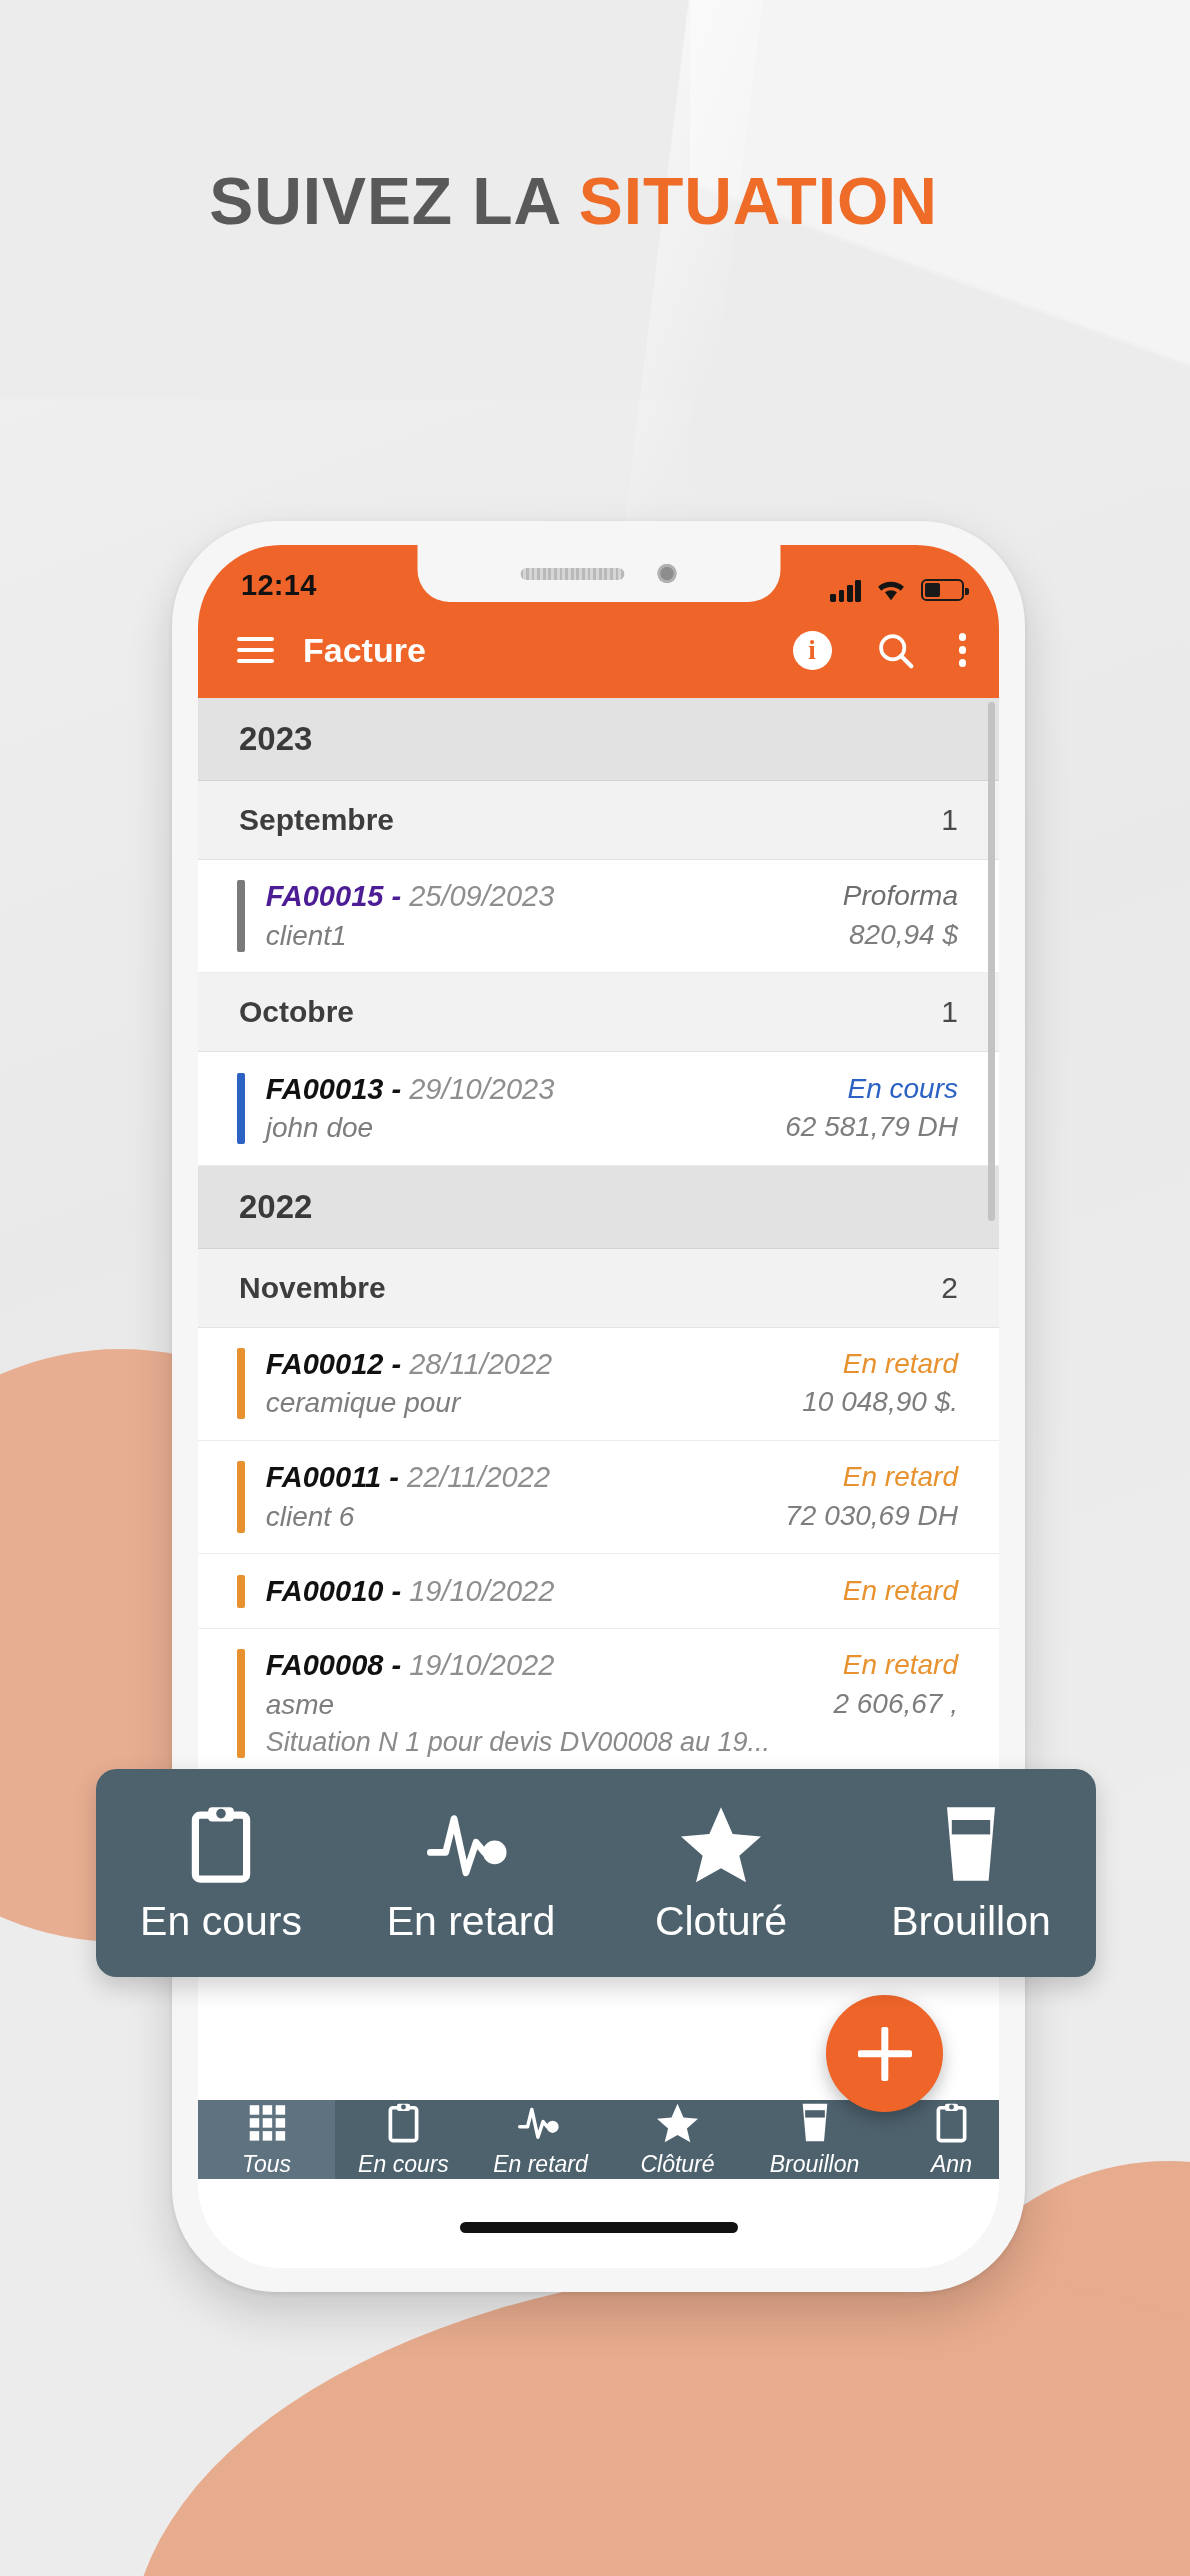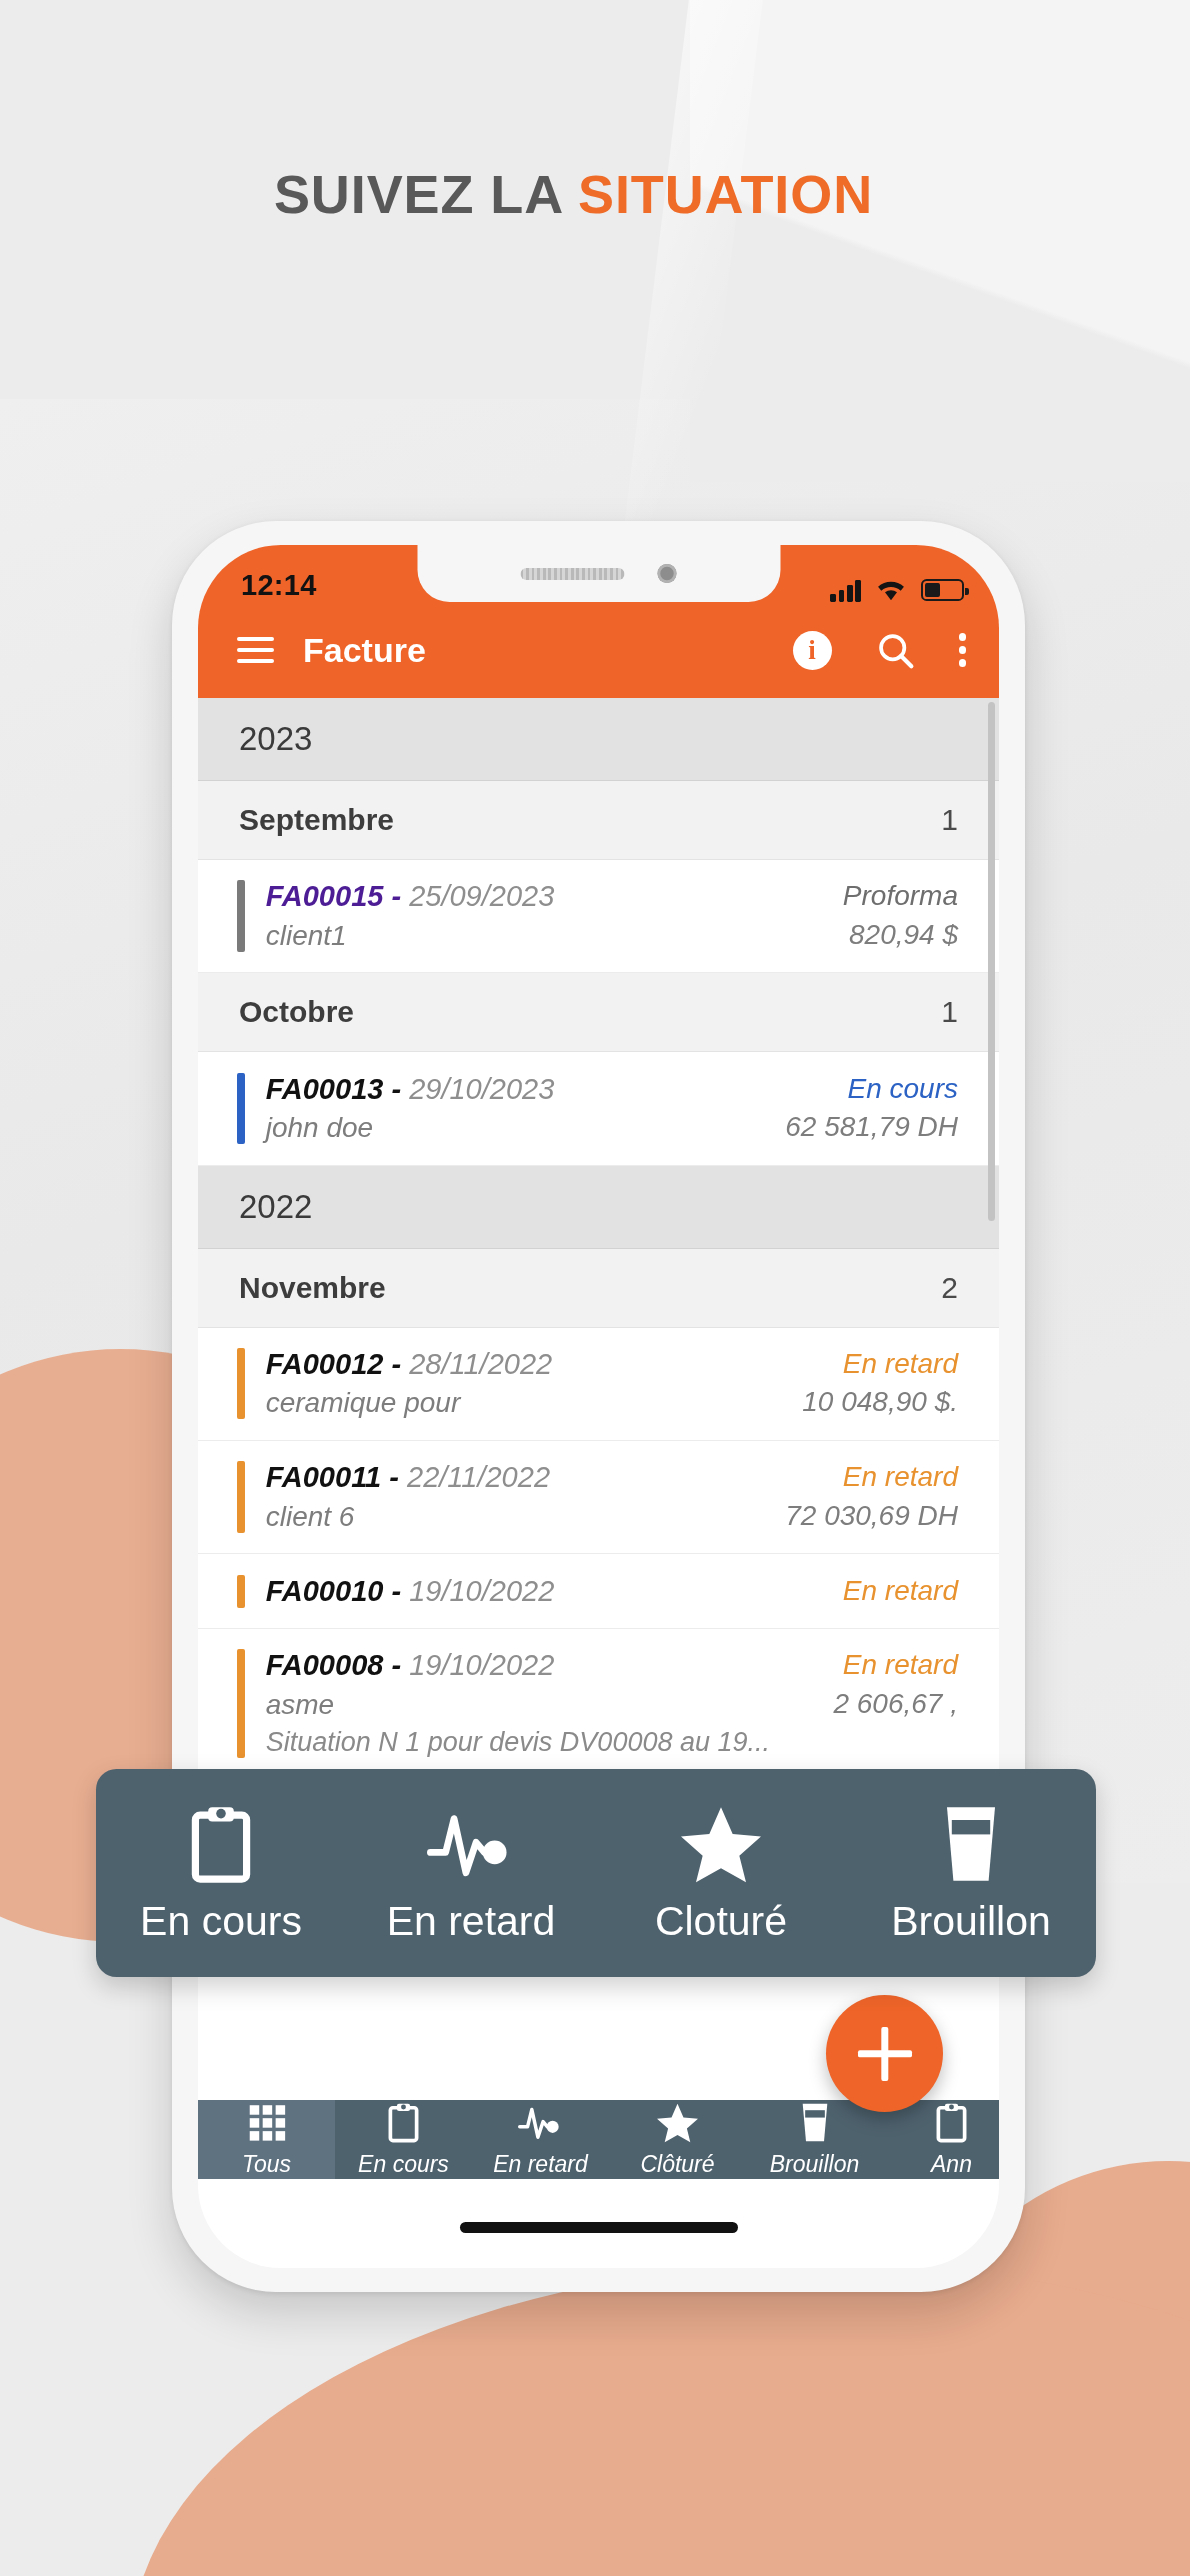--- a/index.html
+++ b/index.html
@@ -39,21 +39,21 @@
   .bg-blob-bottom2{
     position:absolute; left:909px; top:2161px; width:519px; height:519px;
     border-radius:50%;
     background:#e7ab8d;
   }
 
   
   .headline{
     position:absolute; top:163px; left:0; width:1147px;
     text-align:center;
-    font-size:54px; font-weight:bold; letter-spacing:0.9px;
+    font-size:66px; font-weight:bold; letter-spacing:0.9px;
     line-height:1.18;
     color:#595959;
   }
   .headline .hl-accent{ color:#ee6b28; }
 
   
   .phone{
     position:absolute;
     left:172px; top:521px;
     width:853px; height:1771px;
@@ -136,21 +136,21 @@
   
   .list-wrap{
     position:relative;
     height:1491px;
     overflow:hidden;
     background:#fff;
   }
   .row-year{
     background:#e2e2e2;
     padding:22px 41px;
-    font-size:33px; font-weight:normal; color:#3a3a3a;
+    font-size:33px; font-weight:bold; color:#3a3a3a;
     border-bottom:0.9px solid #d2d2d2;
   }
   .row-month{
     background:#f2f2f2;
     padding:22px 41px;
     display:flex; justify-content:space-between; align-items:center;
     font-size:30px; font-weight:bold; color:#3d3d3d;
     border-bottom:0.9px solid #e3e3e3;
   }
   .row-month .cnt{ font-weight:normal; color:#4a4a4a;}

